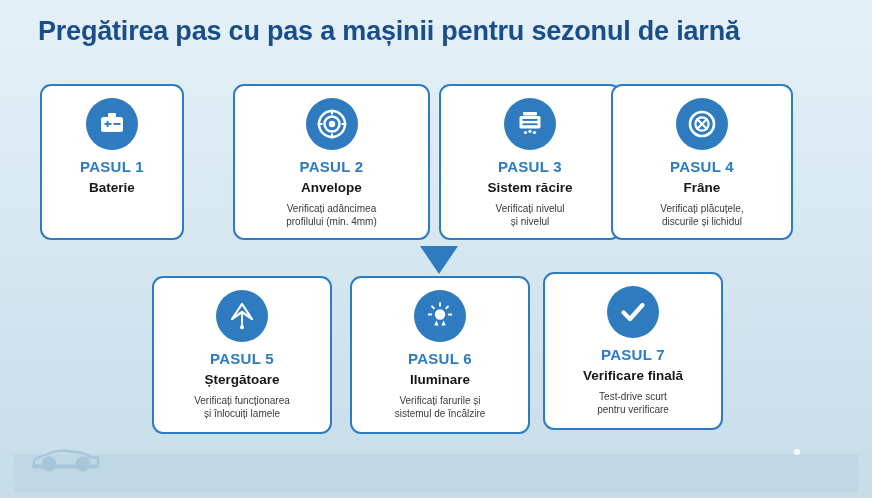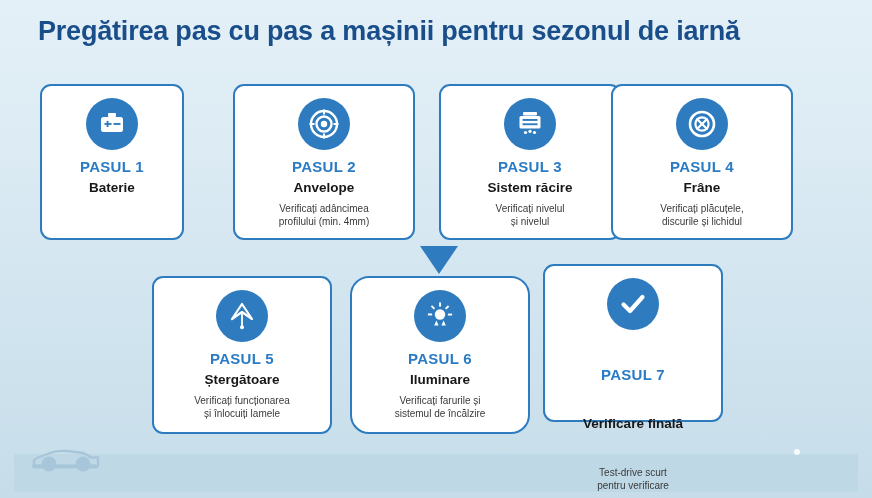--- a/index.html
+++ b/index.html
@@ -84,21 +84,21 @@
         <rect x="4" y="8" width="22" height="15" rx="2.5" fill="#fff"></rect>
         <rect x="7.5" y="14" width="7" height="1.9" fill="#2e7cbf"></rect>
         <rect x="9.6" y="11.9" width="1.9" height="6.1" fill="#2e7cbf"></rect>
         <rect x="16.5" y="14" width="7" height="1.9" fill="#2e7cbf"></rect>
       </svg>
     </div>
     <div class="step-label">PASUL 1</div>
     <div class="step-title">Baterie</div>
   </div>
 
-  <div class="card" style="left:233px;top:84px;width:182px;height:156px;">
+  <div class="card" style="left:233px;top:84px;width:197px;height:156px;">
     <div class="icon-circle">
       <svg width="32" height="32" viewBox="0 0 32 32">
         <circle cx="16" cy="16" r="13" fill="none" stroke="#fff" stroke-width="2.4"></circle>
         <circle cx="16" cy="16" r="7.5" fill="none" stroke="#fff" stroke-width="2.4"></circle>
         <circle cx="16" cy="16" r="3.2" fill="#fff"></circle>
         <rect x="15" y="1.5" width="2" height="5" fill="#fff"></rect>
         <rect x="15" y="25.5" width="2" height="5" fill="#fff"></rect>
         <rect x="1.5" y="15" width="5" height="2" fill="#fff"></rect>
         <rect x="25.5" y="15" width="5" height="2" fill="#fff"></rect>
       </svg>
@@ -159,42 +159,42 @@
       </svg>
     </div>
     <div class="step-label">PASUL 5</div>
     <div class="step-title">Ștergătoare</div>
     <div class="step-desc">
       <span>Verificați funcționarea</span><br>
       <span>și înlocuiți lamele</span>
     </div>
   </div>
 
-  <div class="card" style="left:350px;top:276px;width:180px;height:158px;border-radius:19px;">
+  <div class="card" style="left:350px;top:276px;width:180px;height:158px;">
     <div class="icon-circle">
       <svg width="32" height="32" viewBox="0 0 32 32">
         <circle cx="16" cy="14.5" r="5.2" fill="#fff"></circle>
         <rect x="15.1" y="2.4" width="1.9" height="4.2" fill="#fff"></rect>
         <rect x="15.1" y="2.4" width="1.9" height="4.2" fill="#fff" transform="rotate(45 16 14.5)"></rect>
         <rect x="15.1" y="2.4" width="1.9" height="4.2" fill="#fff" transform="rotate(-45 16 14.5)"></rect>
         <rect x="15.1" y="2.4" width="1.9" height="4.2" fill="#fff" transform="rotate(90 16 14.5)"></rect>
         <rect x="15.1" y="2.4" width="1.9" height="4.2" fill="#fff" transform="rotate(-90 16 14.5)"></rect>
         <path d="M10.2 25.6 L12.4 20.6 L14.6 25.6 Z" fill="#fff"></path>
         <path d="M17.4 25.6 L19.6 20.6 L21.8 25.6 Z" fill="#fff"></path>
       </svg>
     </div>
     <div class="step-label">PASUL 6</div>
     <div class="step-title">Iluminare</div>
     <div class="step-desc">
       <span>Verificați farurile și</span><br>
       <span>sistemul de încălzire</span>
     </div>
   </div>
 
-  <div class="card" style="left:543px;top:264px;width:180px;height:158px;gap:28px;">
+  <div class="card" style="left:543px;top:272px;width:180px;height:158px;">
     <div class="icon-circle">
       <svg width="32" height="32" viewBox="0 0 32 32">
         <path d="M6.5 16.5 L13 23 L25.5 9" fill="none" stroke="#fff" stroke-width="4.2" stroke-linecap="round" stroke-linejoin="round"></path>
       </svg>
     </div>
     <div class="step-label">PASUL 7</div>
     <div class="step-title">Verificare finală</div>
     <div class="step-desc">
       <span>Test-drive scurt</span><br>
       <span>pentru verificare</span>

